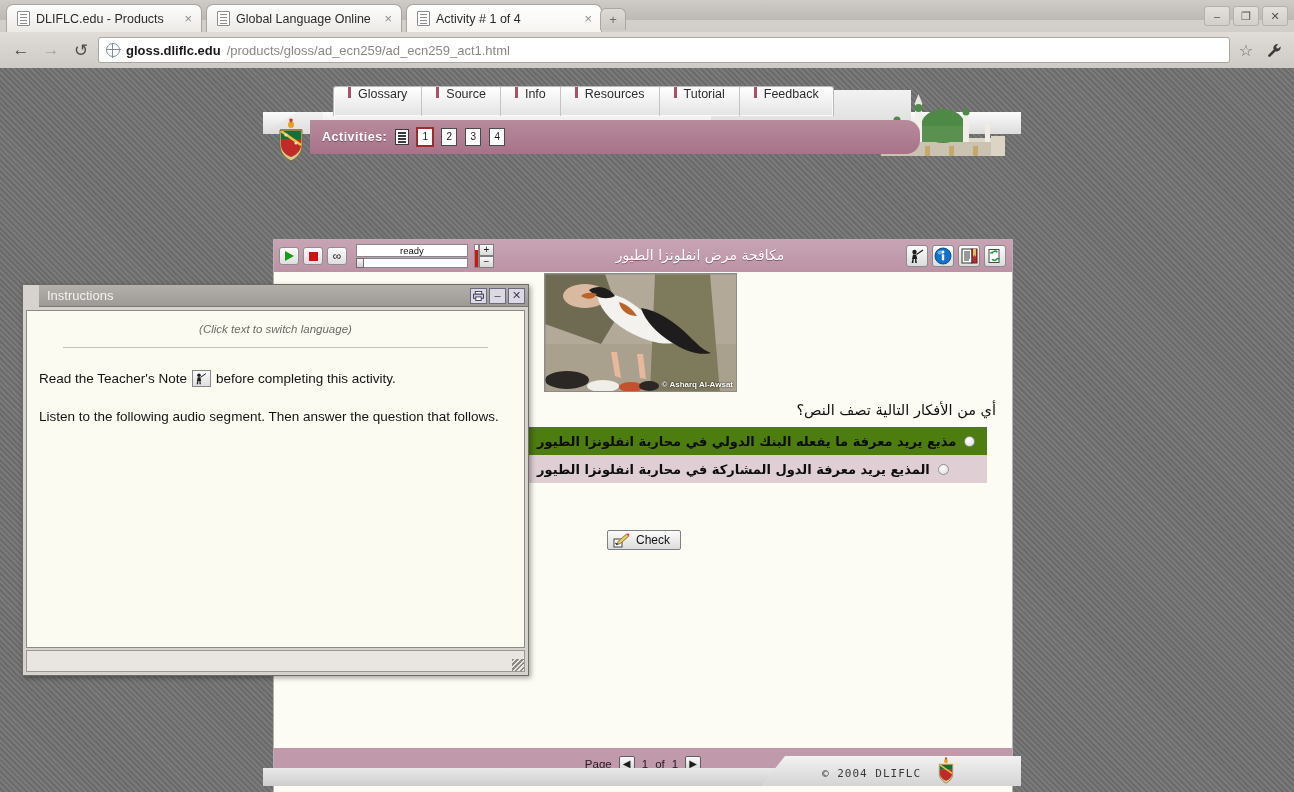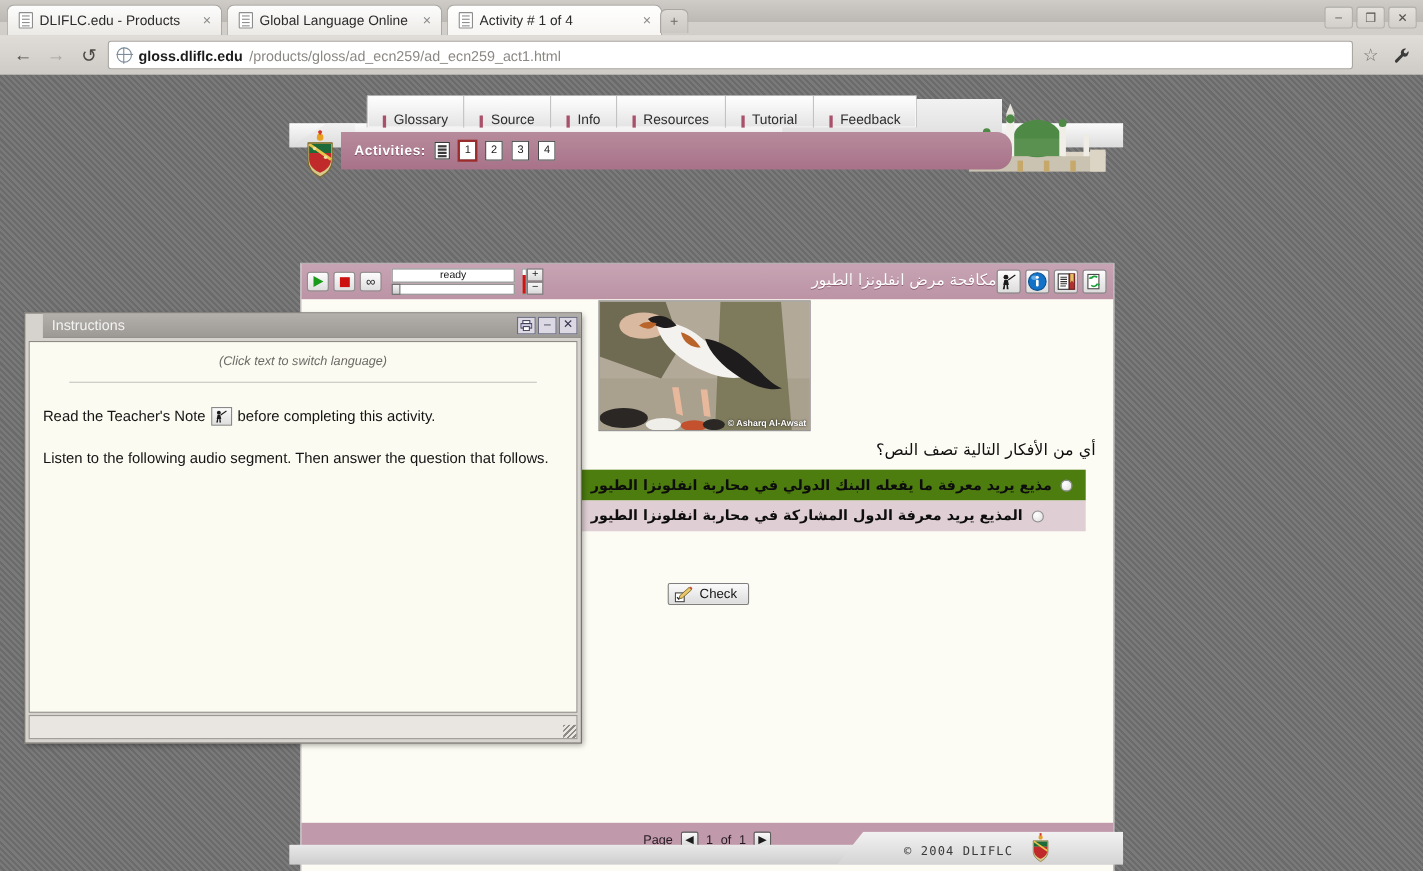--- a/index.html
+++ b/index.html
@@ -119,21 +119,21 @@
   }
   #navtabs{
     position:absolute; left:70px; top:0; height:30px;
     display:flex; align-items:stretch;
     background:linear-gradient(#ffffff,#e3e3e3);
     border:1px solid #b9b9b9; border-bottom:none;
     border-radius:3px 3px 0 0;
     box-shadow:0 0 0 1px #fafafa inset;
   }
   #navtabs .ntab{
-    display:flex; align-items:flex-end; gap:7px;
+    display:flex; align-items:flex-start; gap:7px;
     padding:0 14px; font-size:12.5px; color:#2d2d2d;
     border-right:1px solid #c3c3c3;
   }
   #navtabs .ntab:last-child{ border-right:none; }
   .ntab .bullet{ width:3px; height:11px; background:#a9506a; flex:none; }
   #banner-slope-r{
     position:absolute; left:448px; top:0; width:200px; height:48px;
     background:linear-gradient(#f4f4f4,#dadada);
     clip-path:polygon(0 26px, 34px 4px, 100% 4px, 100% 48px, 0 48px);
   }
@@ -215,21 +215,21 @@
   #volbar{ width:5px; height:24px; background:#fff; border:1px solid #888;
            position:relative; }
   #volbar:after{ content:""; position:absolute; left:0; right:0; bottom:0;
            height:17px; background:#d01414; }
   #volbtns{ display:flex; flex-direction:column; }
   .volbtn{ width:15px; height:12px; border:1px solid #7d7d7d;
            background:linear-gradient(#f7f7f7,#d9d9d9);
            font-size:10px; display:flex; align-items:center;
            justify-content:center; color:#1c1c1c; line-height:1; }
   #toolbar-title{
-    flex:1; text-align:right; color:#fff; font-size:14px;
+    flex:1; text-align:center; color:#fff; font-size:14px;
     direction:rtl; font-family:"DejaVu Sans", sans-serif;
     text-shadow:0 1px 0 #8d5d72; padding-bottom:2px;
   }
   #toolicons{ display:flex; gap:4px; margin-right:6px; }
   .ticon{
     width:22px; height:22px; border:1px solid #8b8b8b; border-radius:3px;
     background:linear-gradient(#fcfcfc,#dcdcdc);
     display:flex; align-items:center; justify-content:center;
     position:relative; overflow:hidden;
   }

